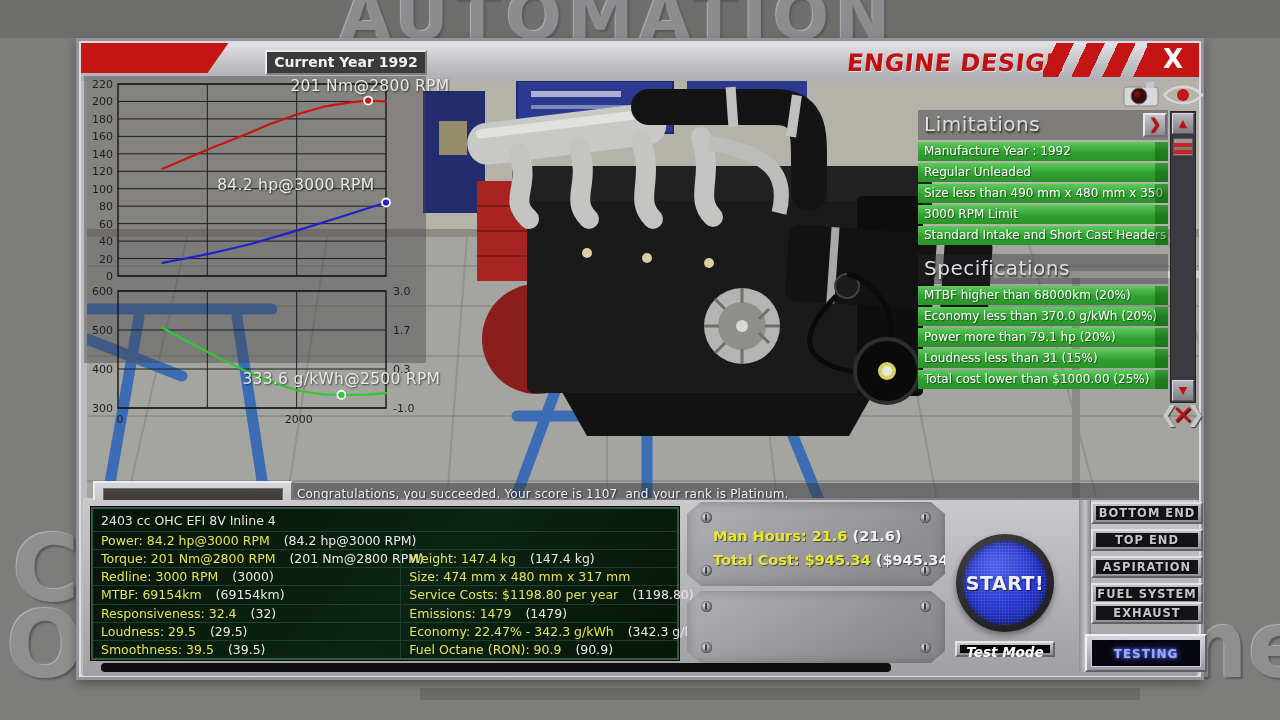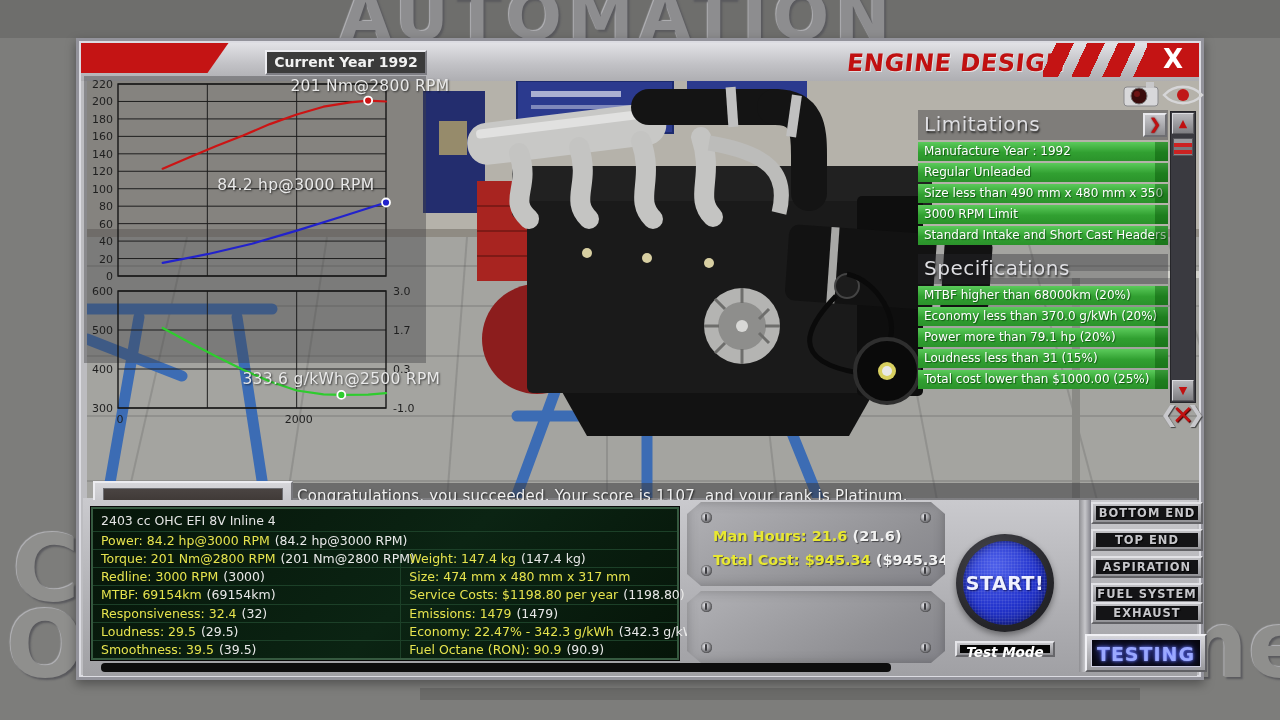--- a/index.html
+++ b/index.html
@@ -86,21 +86,21 @@
             border:1px solid #55555a; }
   .rotate-icon { position:absolute; left:1160px; top:398px; width:46px; height:36px; z-index:13;
             color:#c8c8cc; font-size:22px; font-weight:bold; text-align:center; line-height:34px;
             cursor:pointer; text-shadow:1px 1px 1px #444; letter-spacing:8px; }
   .rotate-icon .rx { position:absolute; left:50%; top:50%; transform:translate(-50%,-52%);
             color:#c01010; font-size:26px; letter-spacing:0; text-shadow:1px 1px 1px #400; }
 
   
   .banner-strip { position:absolute; left:8px; top:402px; width:1112px; height:29px;
             background:rgba(58,58,62,0.52); z-index:12; }
-  .banner-text { position:absolute; left:202px; top:4px; color:#efefef; font-size:15px;
+  .banner-text { position:absolute; left:202px; top:4px; color:#efefef; font-size:12px;
             letter-spacing:0.2px; text-shadow:1px 1px 2px rgba(0,0,0,0.7); white-space:pre; }
   .selector-widget { position:absolute; left:6px; top:400px; width:200px; height:56px; z-index:13;
             background:linear-gradient(180deg,#d6d6da,#aaaaae); border:2px solid;
             border-color:#ececf0 #77777b #77777b #ececf0; }
   .selector-display { position:absolute; left:8px; top:5px; width:180px; height:22px;
             background:linear-gradient(180deg,#4a4442,#38322f); border:1px solid #6e6e72; }
 
   
   .bottom-panel { position:absolute; left:4px; top:457px; width:1114px; height:178px;
             background:linear-gradient(180deg,#cacace,#b0b0b4 60%,#a0a0a4); }
@@ -109,21 +109,21 @@
   
   .stats-table { position:absolute; left:8px; top:9px; width:588px; height:153px;
             background:linear-gradient(135deg,#061509 0%,#0b2413 55%,#061509 100%);
             border:2px solid #35593f; box-shadow:0 0 0 1px #0a0a0a; font-size:12.5px;
             display:grid; grid-template-rows:22px repeat(7,1fr); }
   .t-row { border-top:1px solid #1c4028; display:flex; align-items:center; }
   .t-row.split > .cell-l { width:52.8%; border-right:1px solid #1c4028; height:100%; display:flex; align-items:center; }
   .t-row.split > .cell-r { width:47.2%; height:100%; display:flex; align-items:center; }
   .t-head { color:#e4e4e4; padding-left:8px; font-size:12.5px; border-top:none; }
   .ylw { color:#e6e34e; padding-left:8px; white-space:nowrap; }
-  .wht { color:#e9e9e9; padding-left:5px; white-space:nowrap; }
+  .wht { color:#e9e9e9; padding-left:14px; white-space:nowrap; }
 
   
   .plate { position:absolute; left:604px; width:258px;
             background:linear-gradient(150deg,#b2b2b6,#909094 70%,#84848a);
             clip-path:polygon(14px 0,calc(100% - 14px) 0,100% 12px,100% calc(100% - 12px),calc(100% - 14px) 100%,14px 100%,0 calc(100% - 12px),0 12px);
             box-shadow:inset 0 0 12px rgba(0,0,0,0.25); }
   .plate1 { top:4px; height:84px; }
   .plate2 { top:93px; height:72px; }
   .screw { position:absolute; width:11px; height:11px; border-radius:50%;
             background:radial-gradient(circle at 35% 35%, #e8e8ec, #88888c 55%, #4a4a4e);
@@ -159,21 +159,21 @@
   .section-btn { position:absolute; left:1008px; width:112px; height:22px;
             background:linear-gradient(180deg,#c2c2c6,#929296); border:2px solid;
             border-color:#e2e2e6 #626266 #626266 #e2e2e6; cursor:pointer; }
   .section-btn-inner { position:absolute; left:3px; top:2px; right:3px; bottom:2px; background:#141416;
             color:#c6c6ca; font-size:11.5px; font-weight:bold; letter-spacing:1px; text-align:center;
             line-height:14px; text-shadow:1px 1px 1px #000; }
   .testing-btn { position:absolute; left:1002px; top:136px; width:122px; height:38px;
             background:linear-gradient(180deg,#d6d6da,#9a9a9e); border:2px solid;
             border-color:#f0f0f4 #606064 #606064 #f0f0f4; cursor:pointer; }
   .testing-inner { position:absolute; left:4px; top:3px; right:4px; bottom:3px; background:#07070f;
-            border:1px solid #cfcfe0; color:#9aa8ff; font-size:19px; font-weight:800; letter-spacing:1px;
+            border:1px solid #cfcfe0; color:#9aa8ff; font-size:12px; font-weight:800; letter-spacing:1px;
             text-align:center; line-height:28px;
             text-shadow:0 0 8px #4c5cff, 0 0 3px #8090ff; }
 </style>
 </head>
 <body>
 
 <div class="bg-top"></div>
 <div class="ghost ghost-top">AUTOMATION</div>
 <div class="ghost ghost-bl1">C</div>
 <div class="ghost ghost-bl2">O</div>

